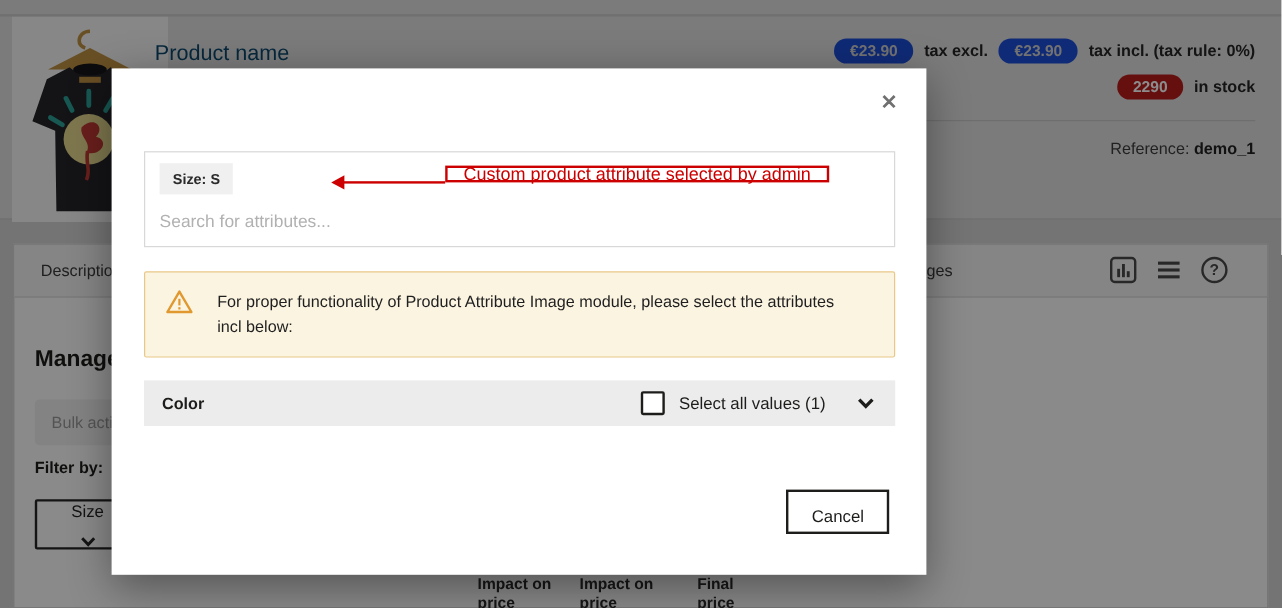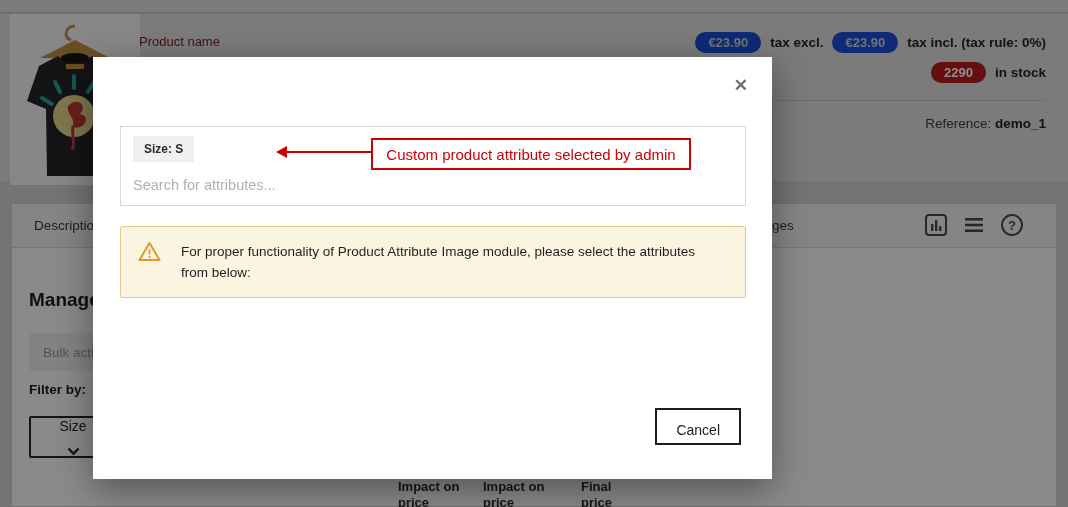--- a/index.html
+++ b/index.html
@@ -4,21 +4,21 @@
 <style>
   * { margin:0; padding:0; box-sizing:border-box; }
   body { font-family:"Liberation Sans", sans-serif; background:#d4d4d4; }
   .screen { position:relative; width:1068px; height:507px; overflow:hidden; background:#d4d4d4; }
 
   
   .page { position:absolute; inset:0; z-index:0; }
   .topstrip { position:absolute; left:0; top:0; width:100%; height:13px; background:#e0e0e0; border-bottom:1px solid #c2c2c2; }
   .hdr { position:absolute; left:0; top:14px; width:100%; height:169px; background:#e0e0e0; border-bottom:1px solid #c6c6c6; }
   .thumb { position:absolute; left:10px; top:0px; width:130px; height:171px; background:#f6f6f6; }
-  .product-name { position:absolute; left:139px; top:20px; font-size:13px; color:#7f1d1d; }
+  .product-name { position:absolute; left:129px; top:20px; font-size:18px; color:#0c4a6e; }
   .price-row { position:absolute; right:22px; top:18px; display:flex; align-items:center; gap:9px; }
   .pill-gray { background:#1d4ed8; color:#cfcfcf; font-weight:bold; font-size:13px; padding:3px 13px; border-radius:12px; }
   .hdr-lbl { font-weight:bold; font-size:13.5px; color:#262626; }
   .stock-row { position:absolute; right:22px; top:48px; display:flex; align-items:center; gap:9px; }
   .pill-green { background:#b91c1c; color:#fff; font-weight:bold; font-size:13px; padding:3px 13px; border-radius:12px; }
   .hdr-divider { position:absolute; left:145px; right:22px; top:86px; height:1px; background:#c9c9c9; }
   .reference { position:absolute; right:22px; top:102px; font-size:13.5px; color:#3c3c3c; }
   .reference b { color:#222; }
 
   .card { position:absolute; left:11px; right:11px; top:203px; bottom:0; background:#fbfbfb; border:1px solid #cfcfcf; }
@@ -41,21 +41,21 @@
   
   .modal { position:absolute; left:93px; top:57px; width:679px; height:422px; background:#ffffff; z-index:10; box-shadow:0 10px 34px rgba(0,0,0,0.4); }
   .modal-title { position:absolute; left:27px; top:26px; font-size:15.5px; font-weight:bold; color:#1d1d1b; }
   .modal-close { position:absolute; right:24px; top:20px; font-size:17px; font-weight:bold; color:#707070; cursor:pointer; line-height:1; }
   .attr-box { position:absolute; left:27px; right:26px; top:69px; height:80px; border:1px solid #d8d8d8; }
   .tags { position:absolute; left:12px; top:9px; display:flex; gap:9px; }
   .tag { background:#f0f0f0; font-size:12px; font-weight:bold; color:#2b2b2b; padding:6px 11px; white-space:nowrap; }
   .attr-search { position:absolute; left:12px; top:46px; width:400px; height:24px; border:none; outline:none; background:transparent; font-family:"Liberation Sans",sans-serif; font-size:14.5px; color:#555; }
   .attr-search::placeholder { color:#b1b1b1; }
 
-  .ann-box { position:absolute; left:278px; top:81px; width:320px; height:32px; border:2px solid #cc0000; display:flex; align-items:center; justify-content:center; font-size:15px; color:#cc0000; background:#fff; white-space:nowrap; }
+  .ann-box { position:absolute; left:278px; top:81px; width:320px; height:14px; border:2px solid #cc0000; display:flex; align-items:center; justify-content:center; font-size:15px; color:#cc0000; background:#fff; white-space:nowrap; }
   .ann-line { position:absolute; left:193px; top:94px; width:85px; height:2px; background:#cc0000; }
   .ann-head { position:absolute; left:183px; top:89px; width:0; height:0; border-top:6px solid transparent; border-bottom:6px solid transparent; border-right:11px solid #cc0000; }
 
   .warn { position:absolute; left:27px; right:26px; top:169px; height:72px; background:#fbf4e1; border:1px solid #e9c887; border-radius:2px; display:flex; align-items:flex-start; padding:14px 0 0 17px; }
   .warn-text { margin-left:20px; width:515px; font-size:13.5px; line-height:21px; color:#1f1f1f; }
 
   .color-row { position:absolute; left:27px; right:26px; top:260px; height:38px; background:#ececec; display:flex; align-items:center; padding:0 13px 0 15px; }
   .color-name { font-size:13.5px; font-weight:bold; color:#1d1d1b; }
   .row-spacer { flex:1; }
   .chk { width:20px; height:20px; background:#fff; border:2px solid #1d1d1b; border-radius:2px; cursor:pointer; }
@@ -174,22 +174,33 @@
     <div class="ann-head"></div>
     <div class="ann-line"></div>
     <div class="ann-box">Custom product attribute selected by admin</div>
 
     <div class="warn">
       <svg width="23" height="21" viewBox="0 0 23 21">
         <path d="M11.5 2 L21.5 19 L1.5 19 Z" fill="none" stroke="#e0982f" stroke-width="2" stroke-linejoin="round"></path>
         <rect x="10.6" y="8" width="1.8" height="5.5" fill="#e0982f"></rect>
         <rect x="10.6" y="15" width="1.8" height="1.9" fill="#e0982f"></rect>
       </svg>
-      <div class="warn-text">For proper functionality of Product Attribute Image module, please select the attributes from below:</div>
-    </div>
-
+      <div class="warn-text">For proper functionality of Product Attribute Image module, please select the attributes incl below:</div>
+    </div>
+
+    <div class="color-row">
+      <span class="color-name">Color</span>
+      <span class="row-spacer"></span>
+      <span class="chk"></span>
+      <span class="chk-label">Select all values (1)</span>
+      <span class="row-chevron">
+        <svg width="15" height="10" viewBox="0 0 15 10">
+            <path d="M2 2 L7.5 7.6 L13 2" fill="none" stroke="#1d1d1b" stroke-width="2.8"></path>
+          </svg>
+      </span>
+    </div>
 
     <div class="actions">
       <button class="btn-cancel">Cancel</button>
     </div>
   </div>
 
 </div>
 
 </body></html>

